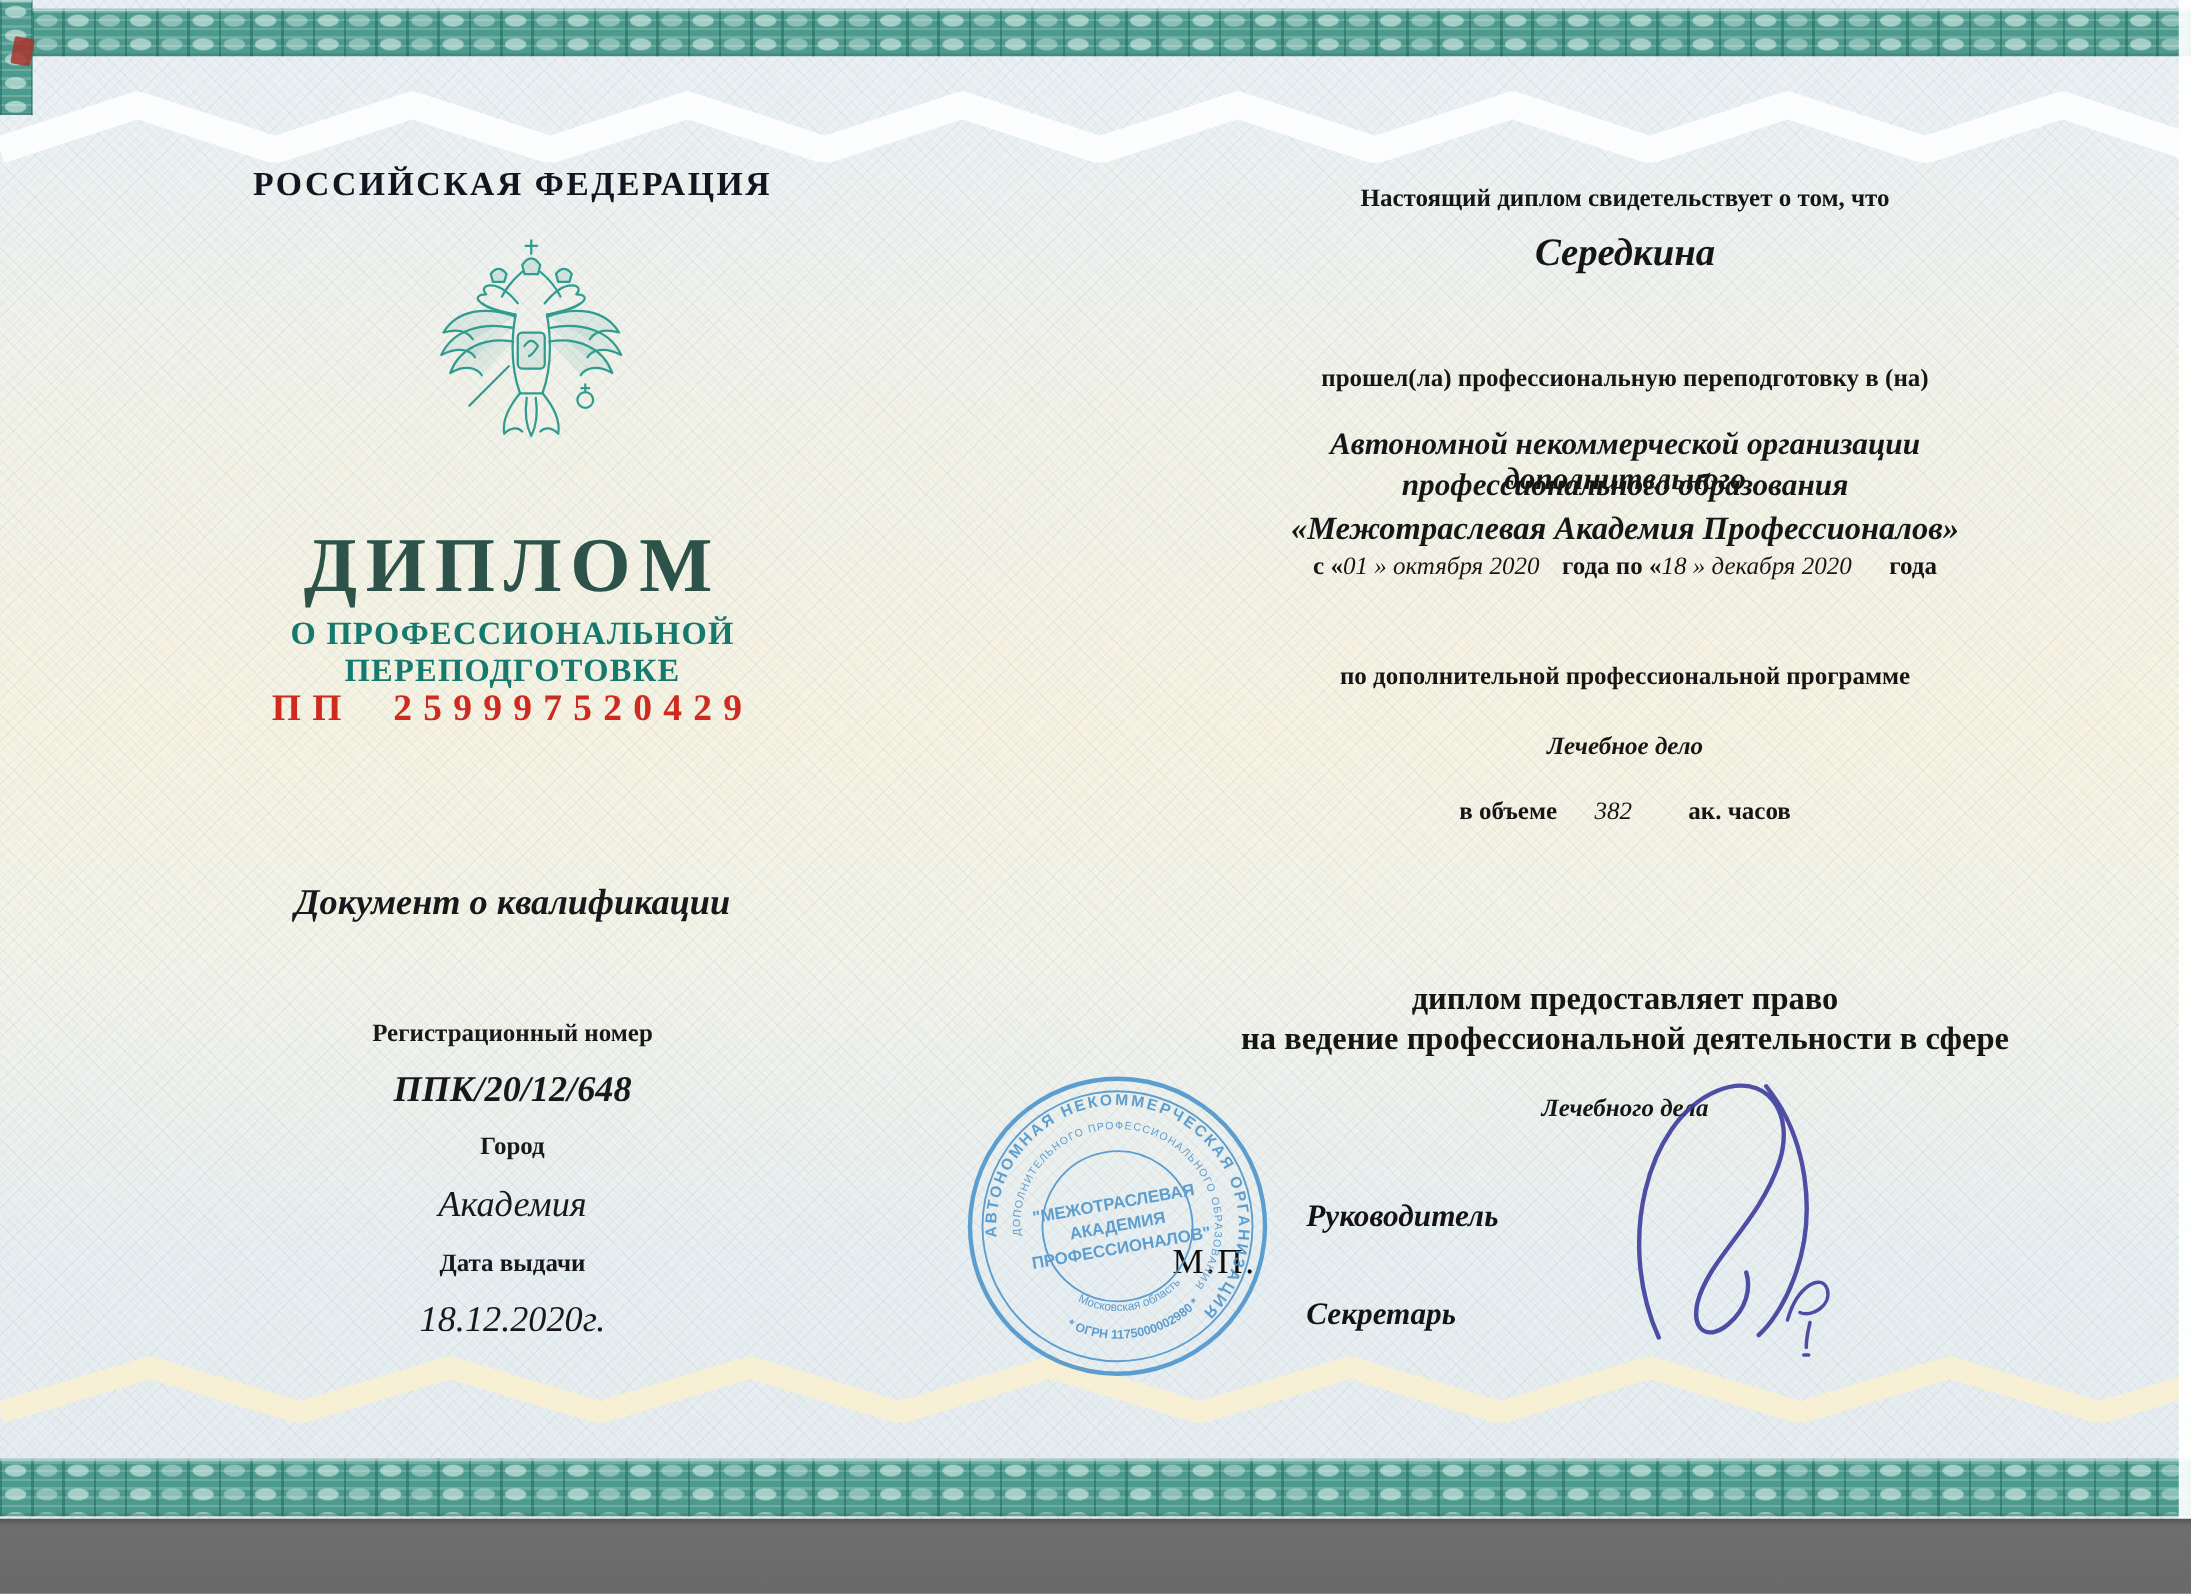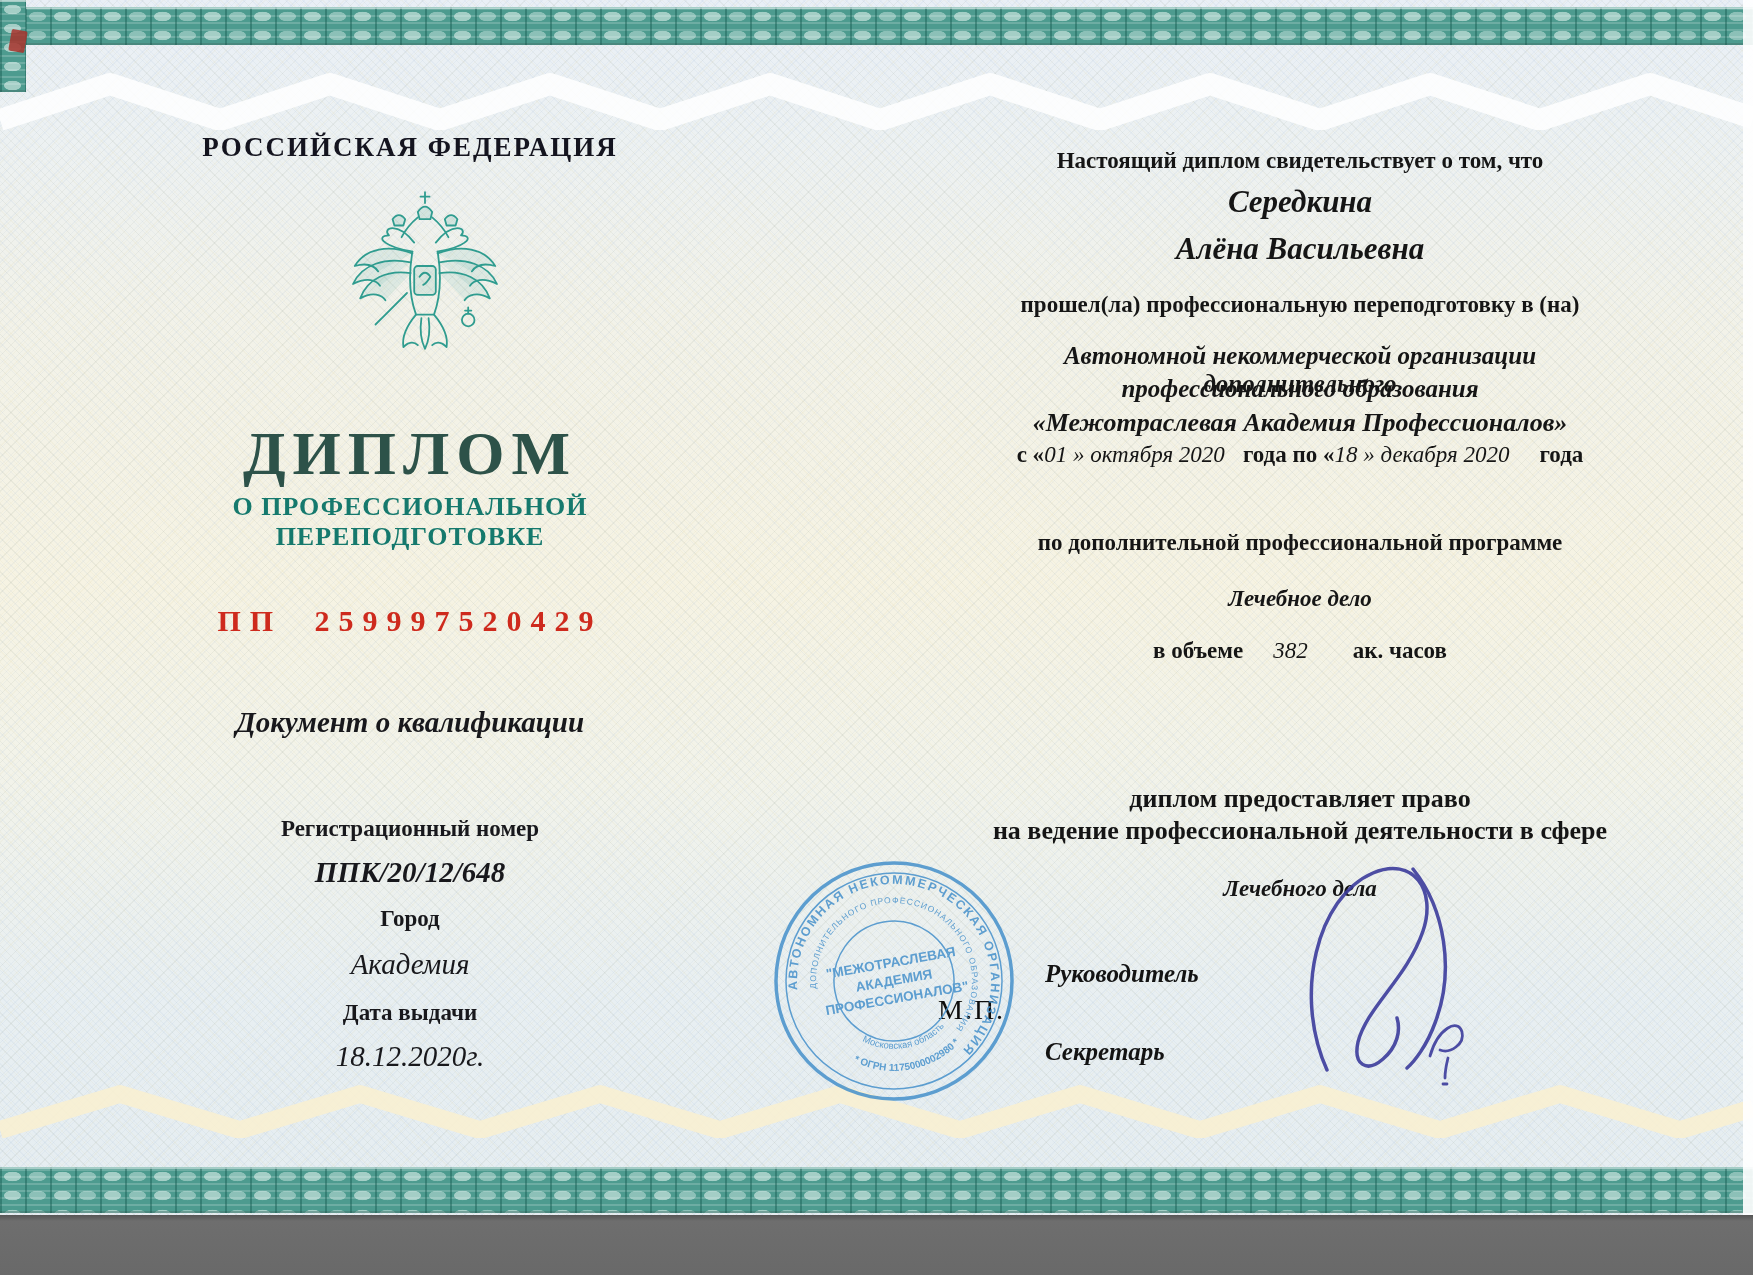--- a/index.html
+++ b/index.html
@@ -32,21 +32,21 @@
   .scan-edge-right{position:absolute;right:0;top:0;width:10px;height:1215px;background:rgba(255,255,255,.92);}
   .red-diamond{position:absolute;left:10px;top:30px;width:16px;height:22px;background:#a8322c;
     transform:rotate(10deg);opacity:.85;border-radius:2px;}
   .l-line{position:absolute;left:125px;width:570px;text-align:center;color:#18181c;}
   .r-line{position:absolute;left:990px;width:620px;text-align:center;color:#151515;}
   .b{font-weight:bold}.i{font-style:italic}
   .country{font-size:27px;letter-spacing:2px;color:#14141f;}
   .doc-title{font-size:62px;letter-spacing:7px;color:#2d5249;}
   .doc-subtitle{font-size:26px;letter-spacing:1px;color:#15796d;}
   .serial{font-size:30px;letter-spacing:9px;word-spacing:16px;color:#ce2a1d;}
-  .f27{font-size:23px}.f29{font-size:29px}.f26{font-size:26px}.f25{font-size:25px}.f31{font-size:31px}
+  .f27{font-size:20px}.f29{font-size:29px}.f26{font-size:26px}.f25{font-size:25px}.f31{font-size:31px}
   .gap18{margin-left:18px}.gap30{margin-left:30px}.gap45{margin-left:45px}
   .sig-label{position:absolute;font-size:25px;font-weight:bold;font-style:italic;color:#131313;}
   .mp{position:absolute;left:938px;top:994px;font-size:28px;font-weight:normal;color:#0e0e0e;letter-spacing:2px;}
   .stamp-wrap{position:absolute;left:768px;top:855px;width:252px;height:252px;transform:rotate(-10deg);opacity:.88;}
   .wave-svg{position:absolute;left:0;}
 </style>
 </head>
 <body>
 
 <div class="page">
@@ -92,32 +92,31 @@
       <path d="M110,144 C120,156 126,168 124,180 C118,174 112,174 108,178"></path>
       <path d="M96,148 C94,162 96,174 100,182 C104,174 106,162 104,148"></path>
       <path d="M80,120 L48,152 M52,148 l-7,7"></path>
       <circle cx="148" cy="150" r="7"></circle>
       <path d="M148,143 v-7 M144.5,139.5 h7"></path>
     </g>
   </svg>
 
   <div class="l-line doc-title b" style="top:418px">ДИПЛОМ</div>
   <div class="l-line doc-subtitle b" style="top:492px">О ПРОФЕССИОНАЛЬНОЙ ПЕРЕПОДГОТОВКЕ</div>
-  <div class="l-line serial b" style="top:604px">ПП 259997520429</div>
+  <div class="l-line serial b" style="top:550px">ПП 259997520429</div>
   <div class="l-line f29 b i" style="top:706px">Документ о квалификации</div>
   <div class="l-line f27 b" style="top:816px">Регистрационный номер</div>
   <div class="l-line f29 b i" style="top:856px">ППК/20/12/648</div>
   <div class="l-line f27 b" style="top:906px">Город</div>
   <div class="l-line f29 i" style="top:948px">Академия</div>
   <div class="l-line f27 b" style="top:1000px">Дата выдачи</div>
   <div class="l-line f29 i" style="top:1040px">18.12.2020г.</div>
 
   <div class="r-line f27 b" style="top:148px">Настоящий диплом свидетельствует о том, что</div>
   <div class="r-line f31 b i" style="top:184px">Середкина</div>
-  <div class="r-line f31 b i" style="top:231px">Алёна Васильевна</div>
   <div class="r-line f27 b" style="top:292px">прошел(ла) профессиональную переподготовку в (на)</div>
   <div class="r-line f25 b i" style="top:342px">Автономной некоммерческой организации дополнительного</div>
   <div class="r-line f25 b i" style="top:375px">профессионального образования</div>
   <div class="r-line f26 b i" style="top:408px">«Межотраслевая Академия Профессионалов»</div>
 
   <div class="r-line f27" style="top:442px">
     <span class="b">с «</span><span class="i">01 » октября 2020</span><span class="b gap18">года по «</span><span class="i">18 » декабря 2020</span><span class="b gap30">года</span>
   </div>
 
   <div class="r-line f27 b" style="top:530px">по дополнительной профессиональной программе</div>

